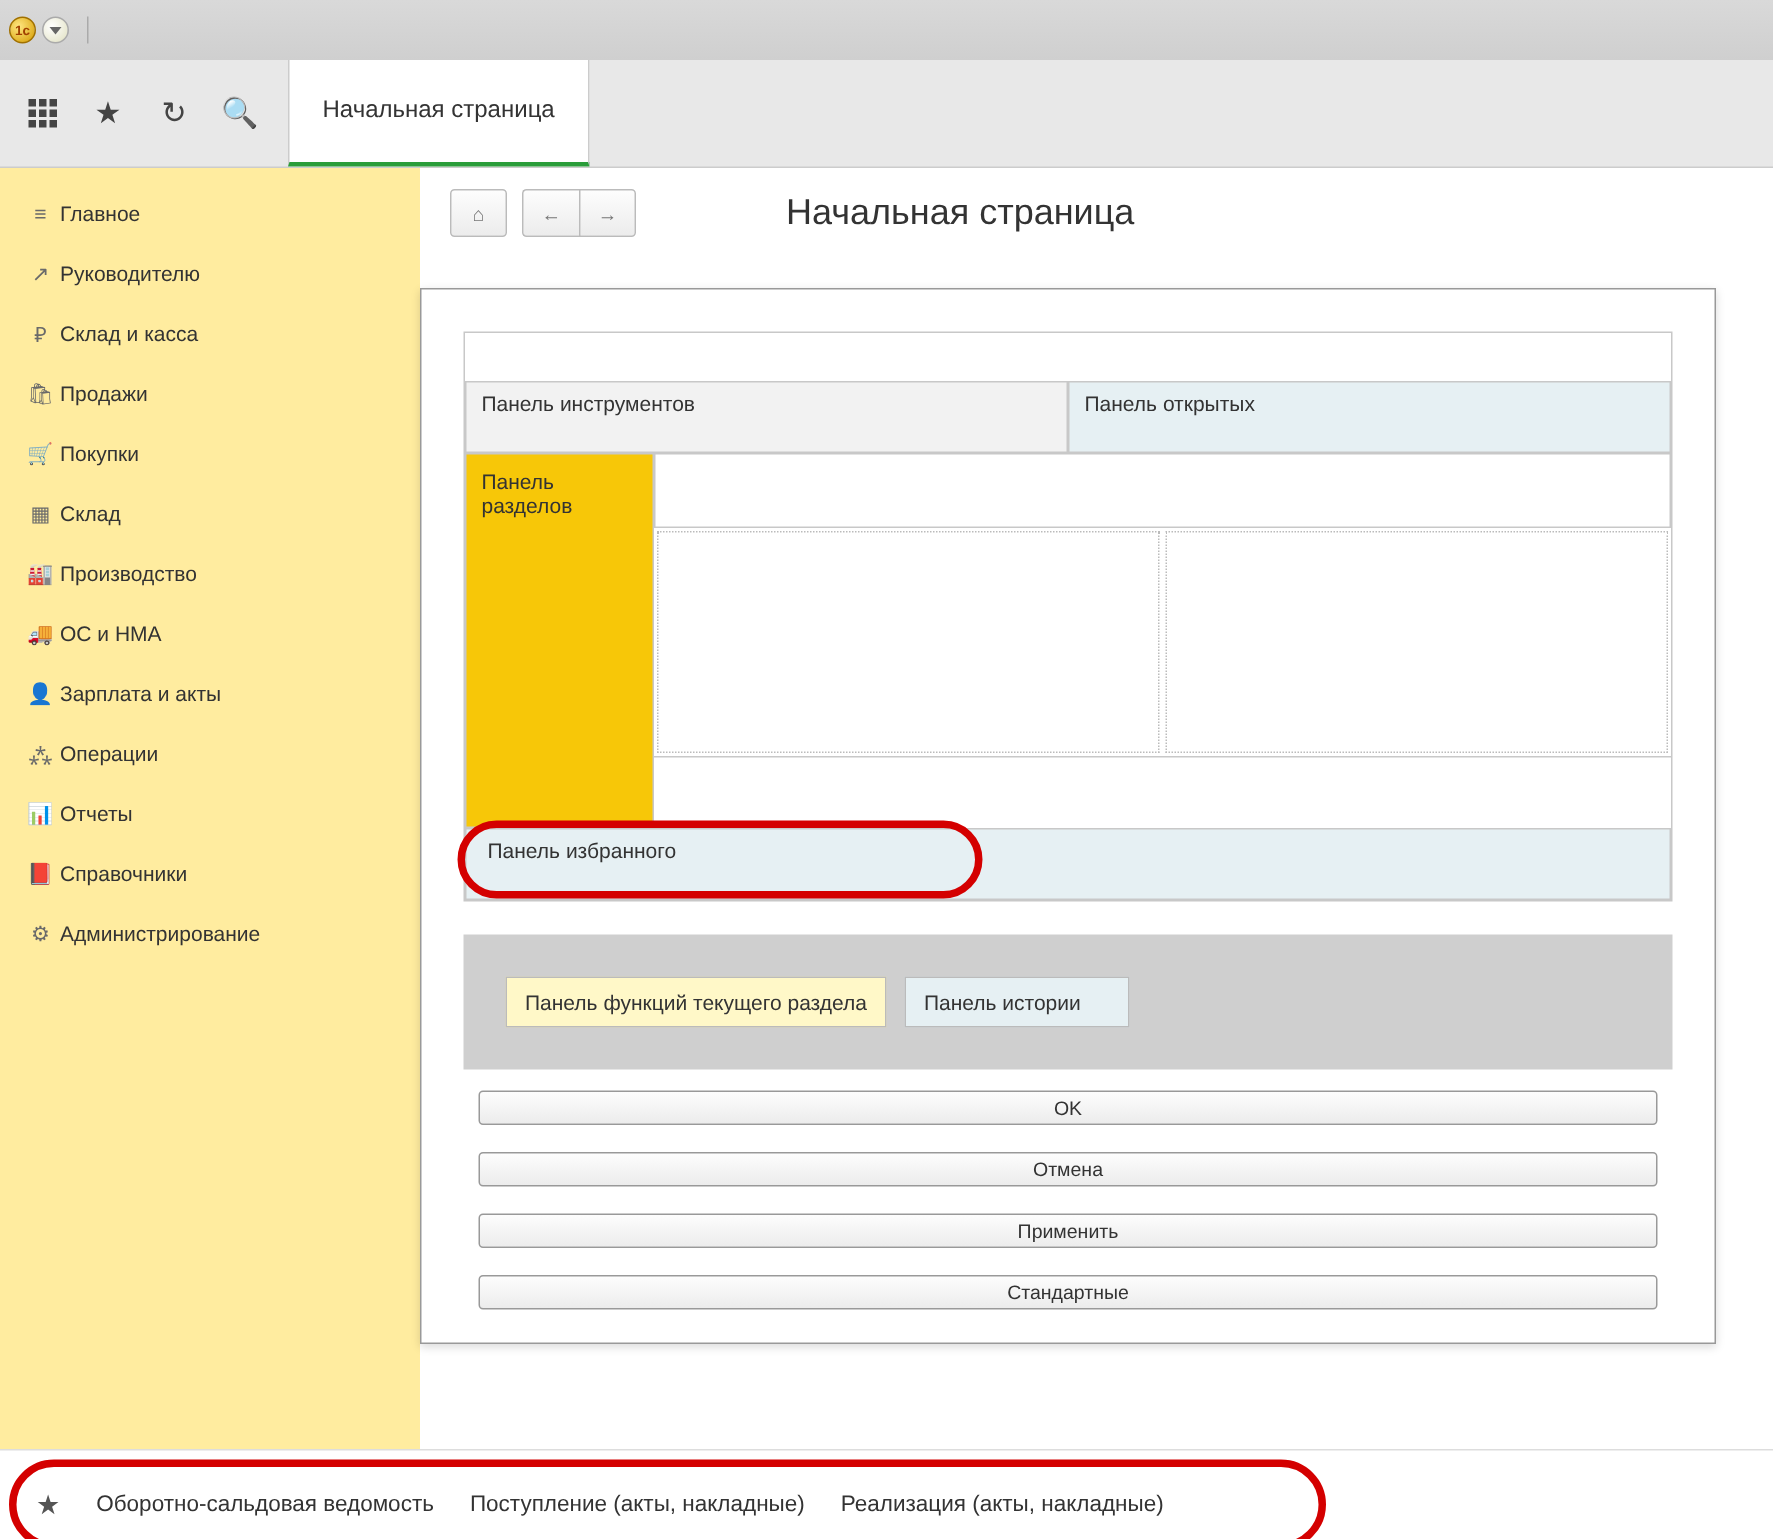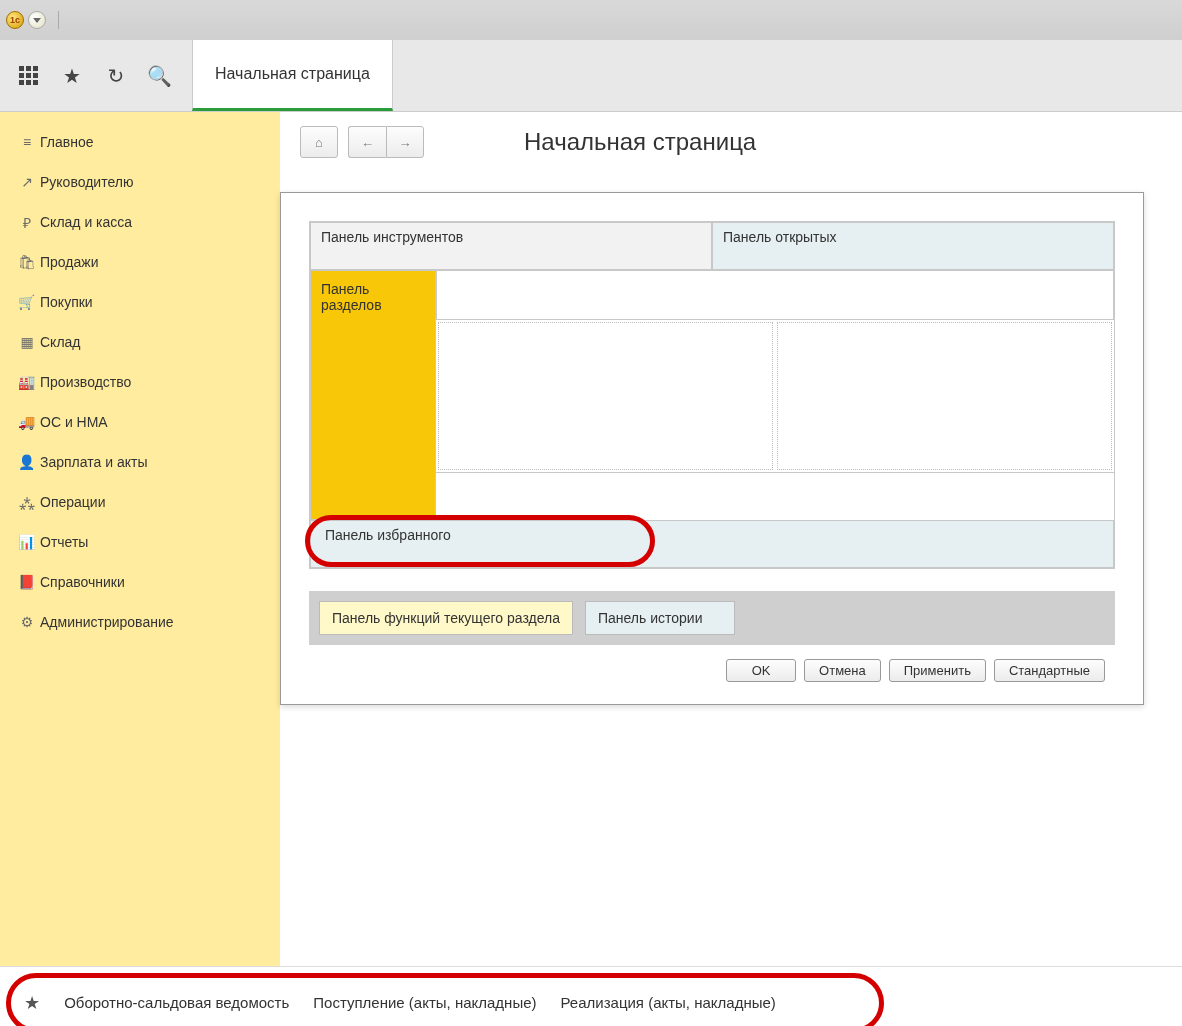--- a/index.html
+++ b/index.html
@@ -176,20 +176,21 @@
   }
   .dialog-body {
     padding: 28px 28px 12px 28px;
   }
   .layout-grid {
     border: 1px solid #c8c8c8;
   }
   .row-top {
     display: flex;
     height: 48px;
+    margin-top: 32px;
   }
   .cell {
     border: 1px solid #c8c8c8;
     padding: 6px 10px;
     font-size: 14px;
   }
   .cell-instr { flex: 1; background: #f2f2f2; }
   .cell-open  { flex: 1; background: #e6f0f3; }
 
   .row-mid {
@@ -231,38 +232,39 @@
     left: -6px; top: -6px;
     width: 350px; height: 52px;
     border: 5px solid #d40000;
     border-radius: 26px;
     pointer-events: none;
   }
 
   .row-pool {
     margin-top: 22px;
     background: #cfcfcf;
-    padding: 10px;
+    padding: 28px;
     display: flex;
     gap: 12px;
   }
   .pool-item {
     border: 1px solid #bbb;
     padding: 8px 12px;
     font-size: 14px;
     background: #e6f0f3;
     min-width: 150px;
   }
   .pool-item.yellow { background: #fff8c8; }
 
   .dialog-buttons {
     display: flex;
     justify-content: flex-end;
-    gap: 8px;
+    gap: 18px;
     padding: 14px 10px 10px;
+    flex-direction: column;
   }
   .dlg-btn {
     border: 1px solid #999;
     background: linear-gradient(#fdfdfd, #ececec);
     padding: 3px 14px;
     border-radius: 3px;
     font-size: 13px;
     cursor: pointer;
     min-width: 70px;
     text-align: center;

